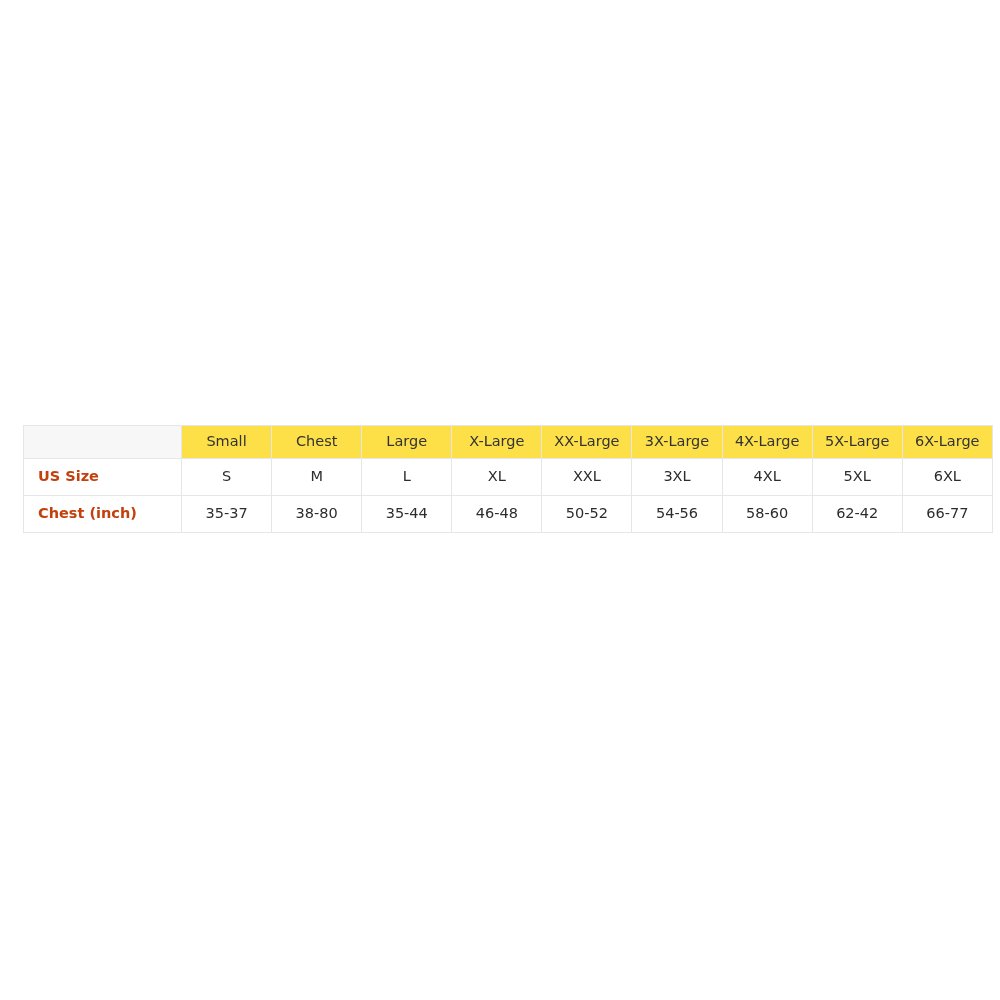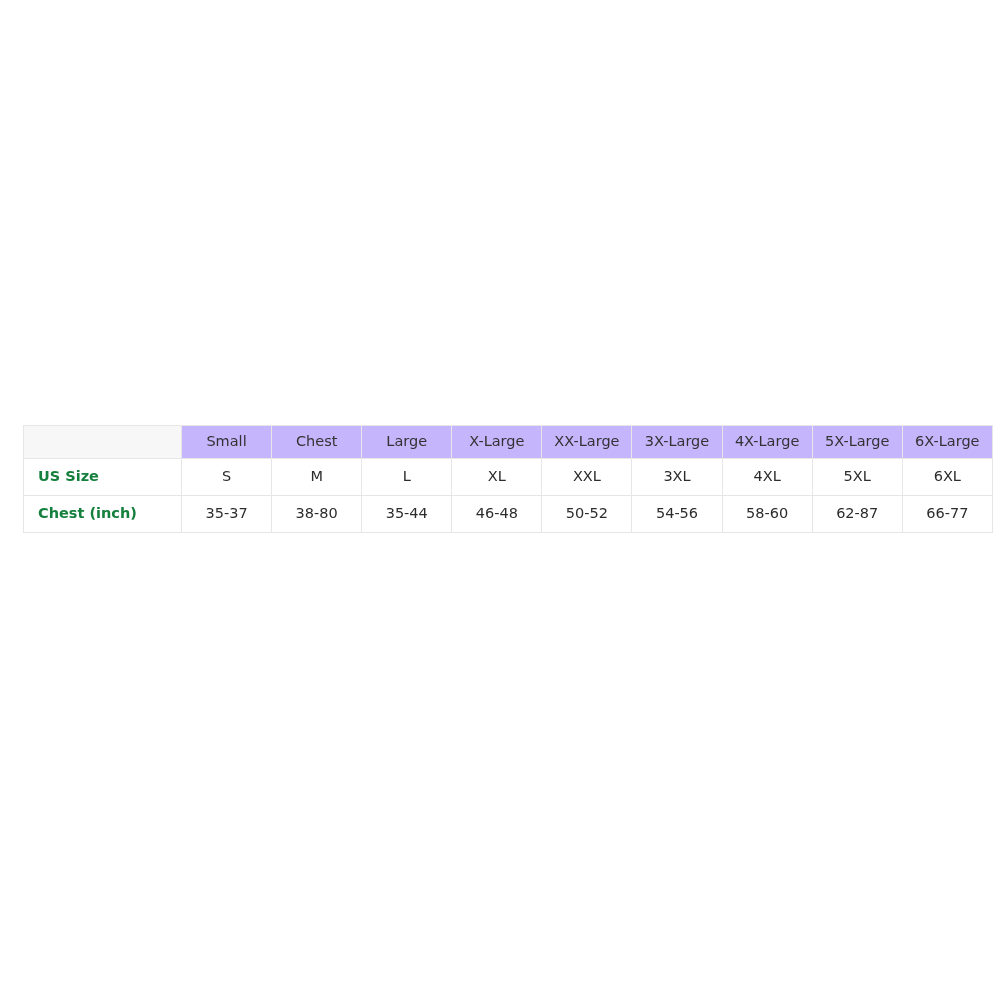--- a/index.html
+++ b/index.html
@@ -43,37 +43,37 @@
     font-weight: normal;
     color: #2c2c2c;
     font-size: 14.5px;
     line-height: 1.2;
     text-align: center;
     vertical-align: middle;
     white-space: nowrap;
   }
 
   table.size-chart thead th {
-    background: #c4b5fd;
+    background: #fde047;
     height: 32px;
     font-size: 14.5px;
     color: #333333;
     font-weight: normal;
   }
 
   table.size-chart thead th.corner-cell {
     background: #f7f7f7;
   }
 
   table.size-chart tbody th.row-label {
     background: #ffffff;
     text-align: left;
     padding-left: 14px;
     font-weight: bold;
-    color: #15803d;
+    color: #c2410c;
     font-size: 14.5px;
   }
 </style>
 </head>
 <body>
 
 <div id="size-chart-wrap">
   <table class="size-chart">
     <colgroup>
       <col class="label-col">
@@ -116,18 +116,18 @@
       </tr>
       <tr>
         <th class="row-label">Chest (inch)</th>
         <td>35-37</td>
         <td>38-80</td>
         <td>35-44</td>
         <td>46-48</td>
         <td>50-52</td>
         <td>54-56</td>
         <td>58-60</td>
-        <td>62-87</td>
+        <td>62-42</td>
         <td>66-77</td>
       </tr>
     </tbody>
   </table>
 </div>
 
 </body></html>

